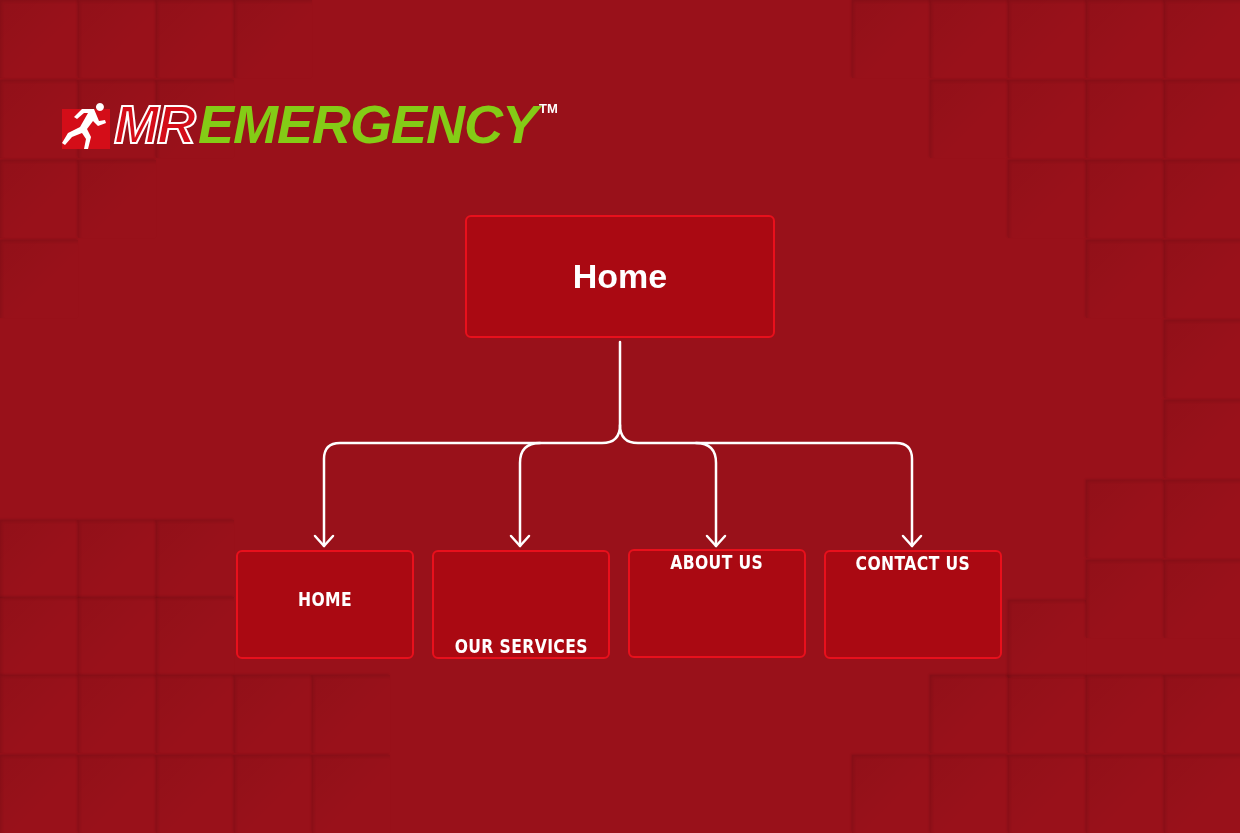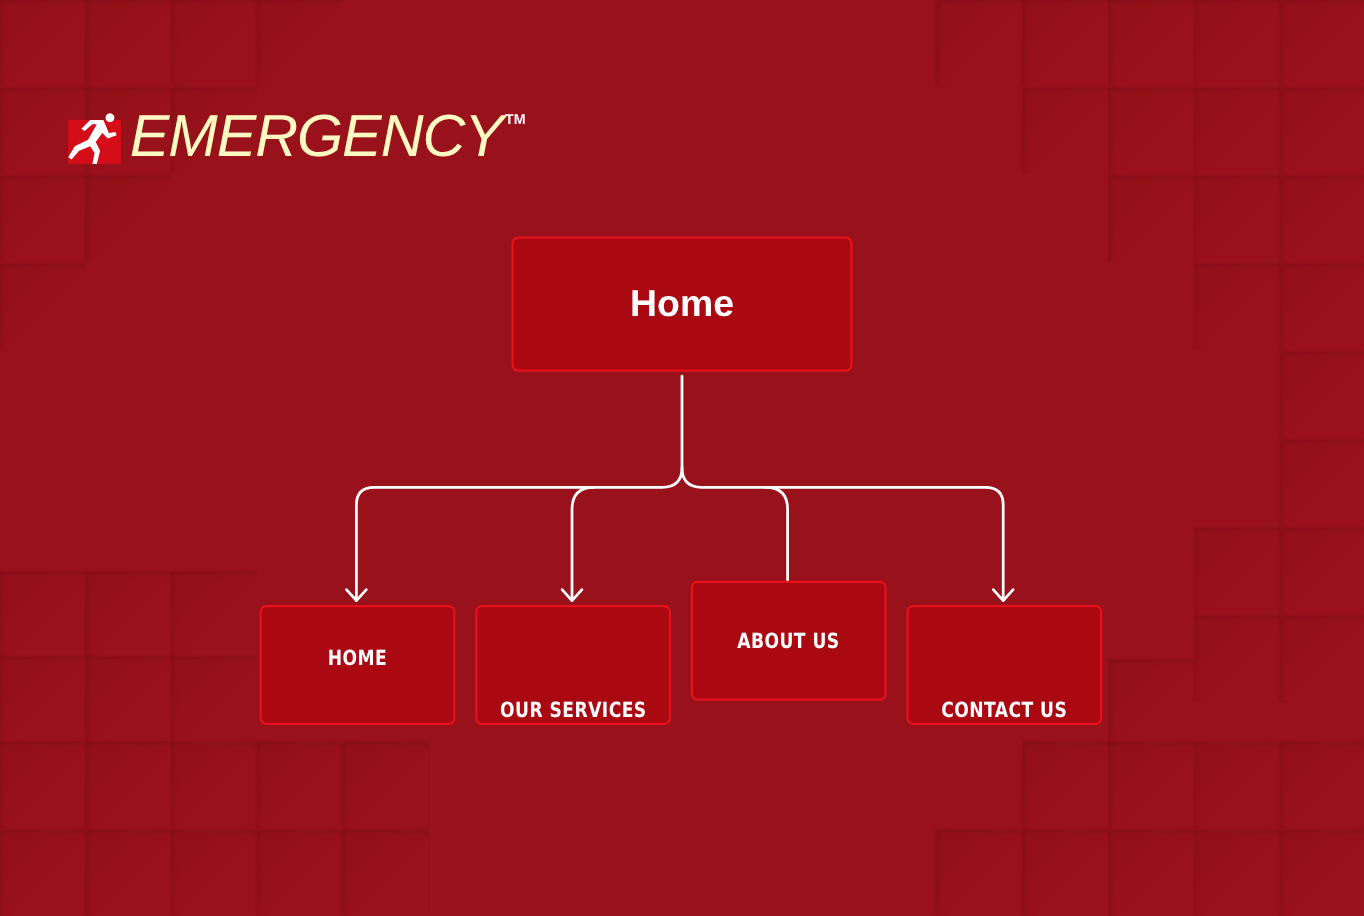--- a/index.html
+++ b/index.html
@@ -20,22 +20,22 @@
   }
   .logo-mark {
     width: 50px; height: 50px; position: relative; margin-right: 4px;
   }
   .logo-mr {
     font-family: "Liberation Sans", sans-serif; font-weight: 900; font-style: italic;
     font-size: 54px; letter-spacing: -2px; color: #d40d18;
     -webkit-text-stroke: 2px #ffffff; line-height: 1;
   }
   .logo-emergency {
-    font-family: "Liberation Sans", sans-serif; font-weight: 400; font-style: italic;
-    font-size: 54px; letter-spacing: -1px; color: #fef9c3; line-height: 1; margin-left: 4px;
+    font-family: "Liberation Sans", sans-serif; font-weight: 700; font-style: italic;
+    font-size: 54px; letter-spacing: -1px; color: #84cc16; line-height: 1; margin-left: 4px;
   }
   .logo-tm {
     font-family: "Liberation Sans", sans-serif; font-weight: 700; font-size: 13px;
     color: #ffffff; align-self: flex-start; margin-top: 6px; margin-left: 2px;
   }
   .node {
     position: absolute; box-sizing: border-box;
     background: #aa0912; border: 2px solid #e8101c; border-radius: 6px;
     color: #ffffff; display: flex; justify-content: center;
     cursor: pointer;
@@ -119,20 +119,21 @@
 </div>
 
 <div class="logo">
   <div class="logo-mark">
     <svg width="52" height="52" viewBox="0 0 52 52">
       <rect x="2" y="10" width="48" height="40" fill="#d40d18"></rect>
       <path d="M40 4 a4 4 0 1 1 -0.1 0 z" fill="#ffffff"></path>
       <path d="M34 10 L22 10 L14 18 L17 20 L24 14 L28 14 L20 28 L8 34 L2 44 L5 46 L12 38 L22 34 L26 40 L24 50 L28 50 L31 38 L27 30 L33 22 L38 27 L46 24 L45 21 L39 22 Z" fill="#ffffff"></path>
     </svg>
   </div>
+  <span class="logo-mr">MR</span>
   <span class="logo-emergency">EMERGENCY</span>
   <span class="logo-tm">TM</span>
 </div>
 
 <svg class="connectors" width="1240" height="833">
   <g fill="none" stroke="#ffffff" stroke-width="2.5" stroke-linecap="round" stroke-linejoin="round">
 
     <path d="M620 342 L620 425 Q620 443 602 443 L340 443 Q324 443 324 459 L324 546"></path>
     <path d="M620 425 Q620 443 638 443 L896 443 Q912 443 912 459 L912 546"></path>
     <path d="M540 443 Q520 443 520 463 L520 546"></path>
@@ -148,18 +149,18 @@
 <div class="node node-root">
   <span>Home</span>
 </div>
 
 <div class="node node-child" style="left:236px; align-items:flex-start; padding-top:36px;">
   <span>HOME</span>
 </div>
 <div class="node node-child" style="left:432px; align-items:flex-end;">
   <span>OUR SERVICES</span>
 </div>
-<div class="node node-child" style="left:628px; top:528px; align-items:center;">
+<div class="node node-child" style="left:628px; top:549px; ">
   <span>ABOUT US</span>
 </div>
-<div class="node node-child" style="left:824px; align-items:flex-end;">
+<div class="node node-child" style="left:824px; align-items:flex-start;">
   <span>CONTACT US</span>
 </div>
 
 </body></html>

